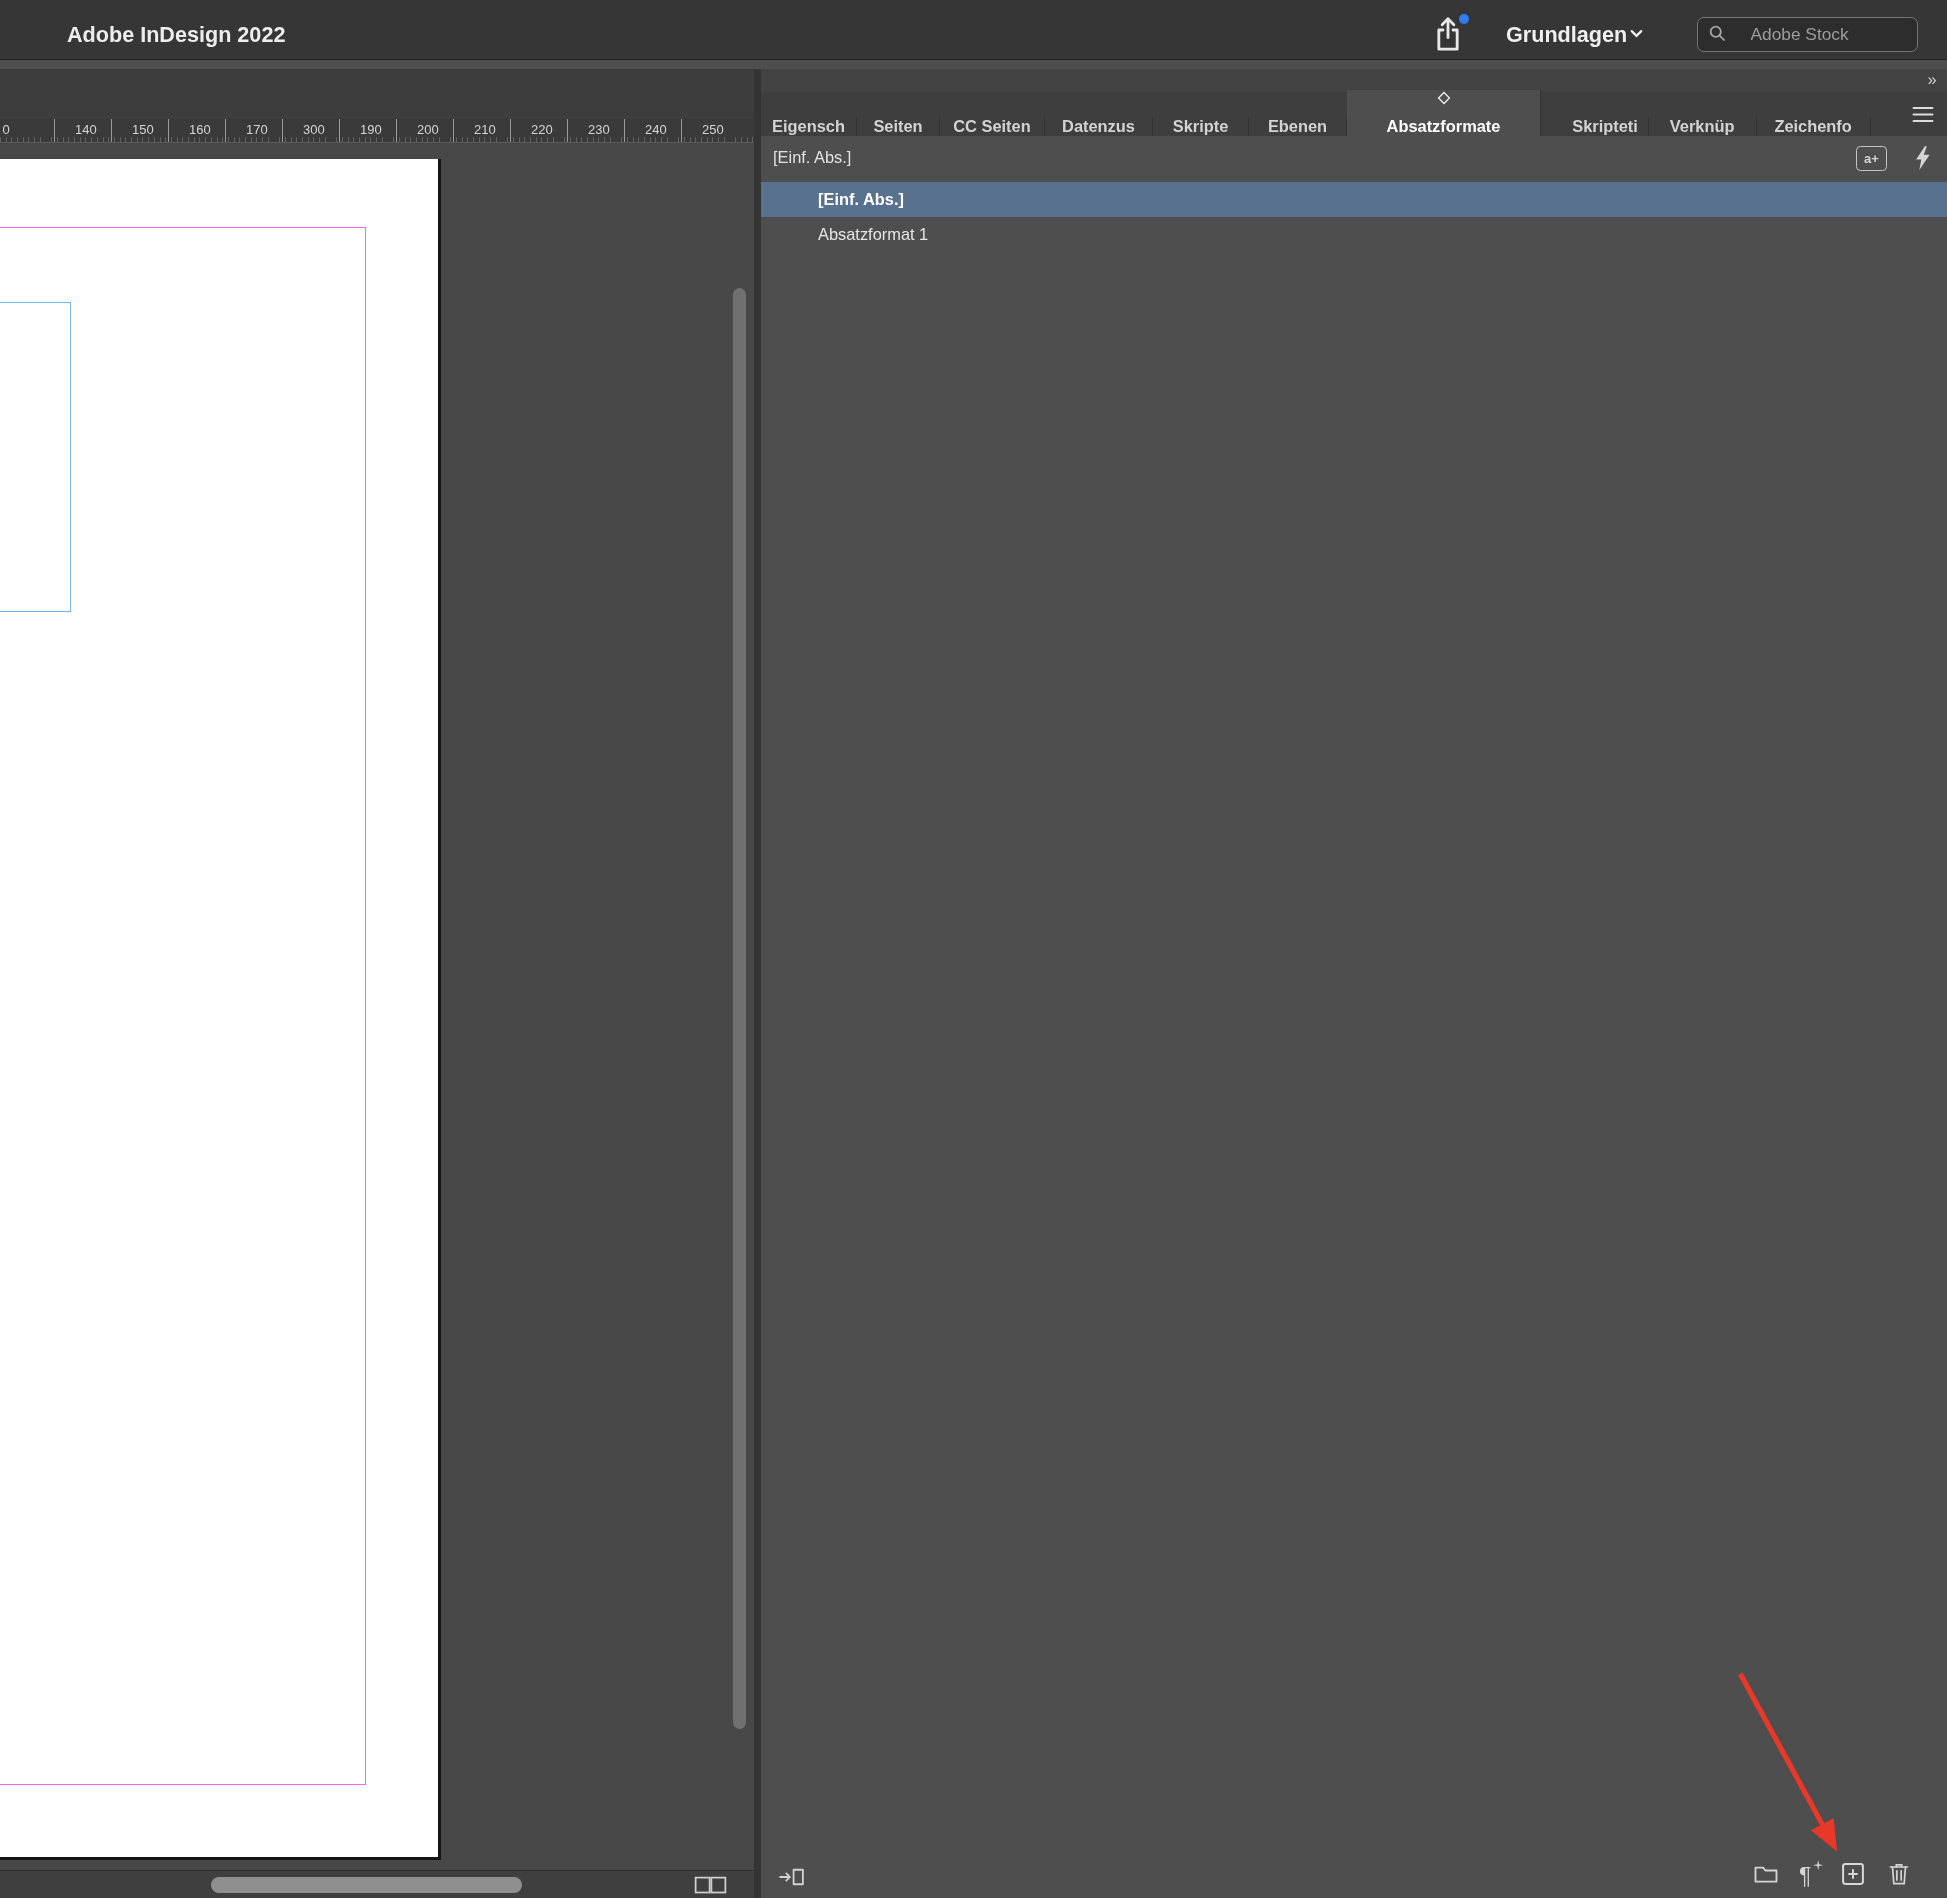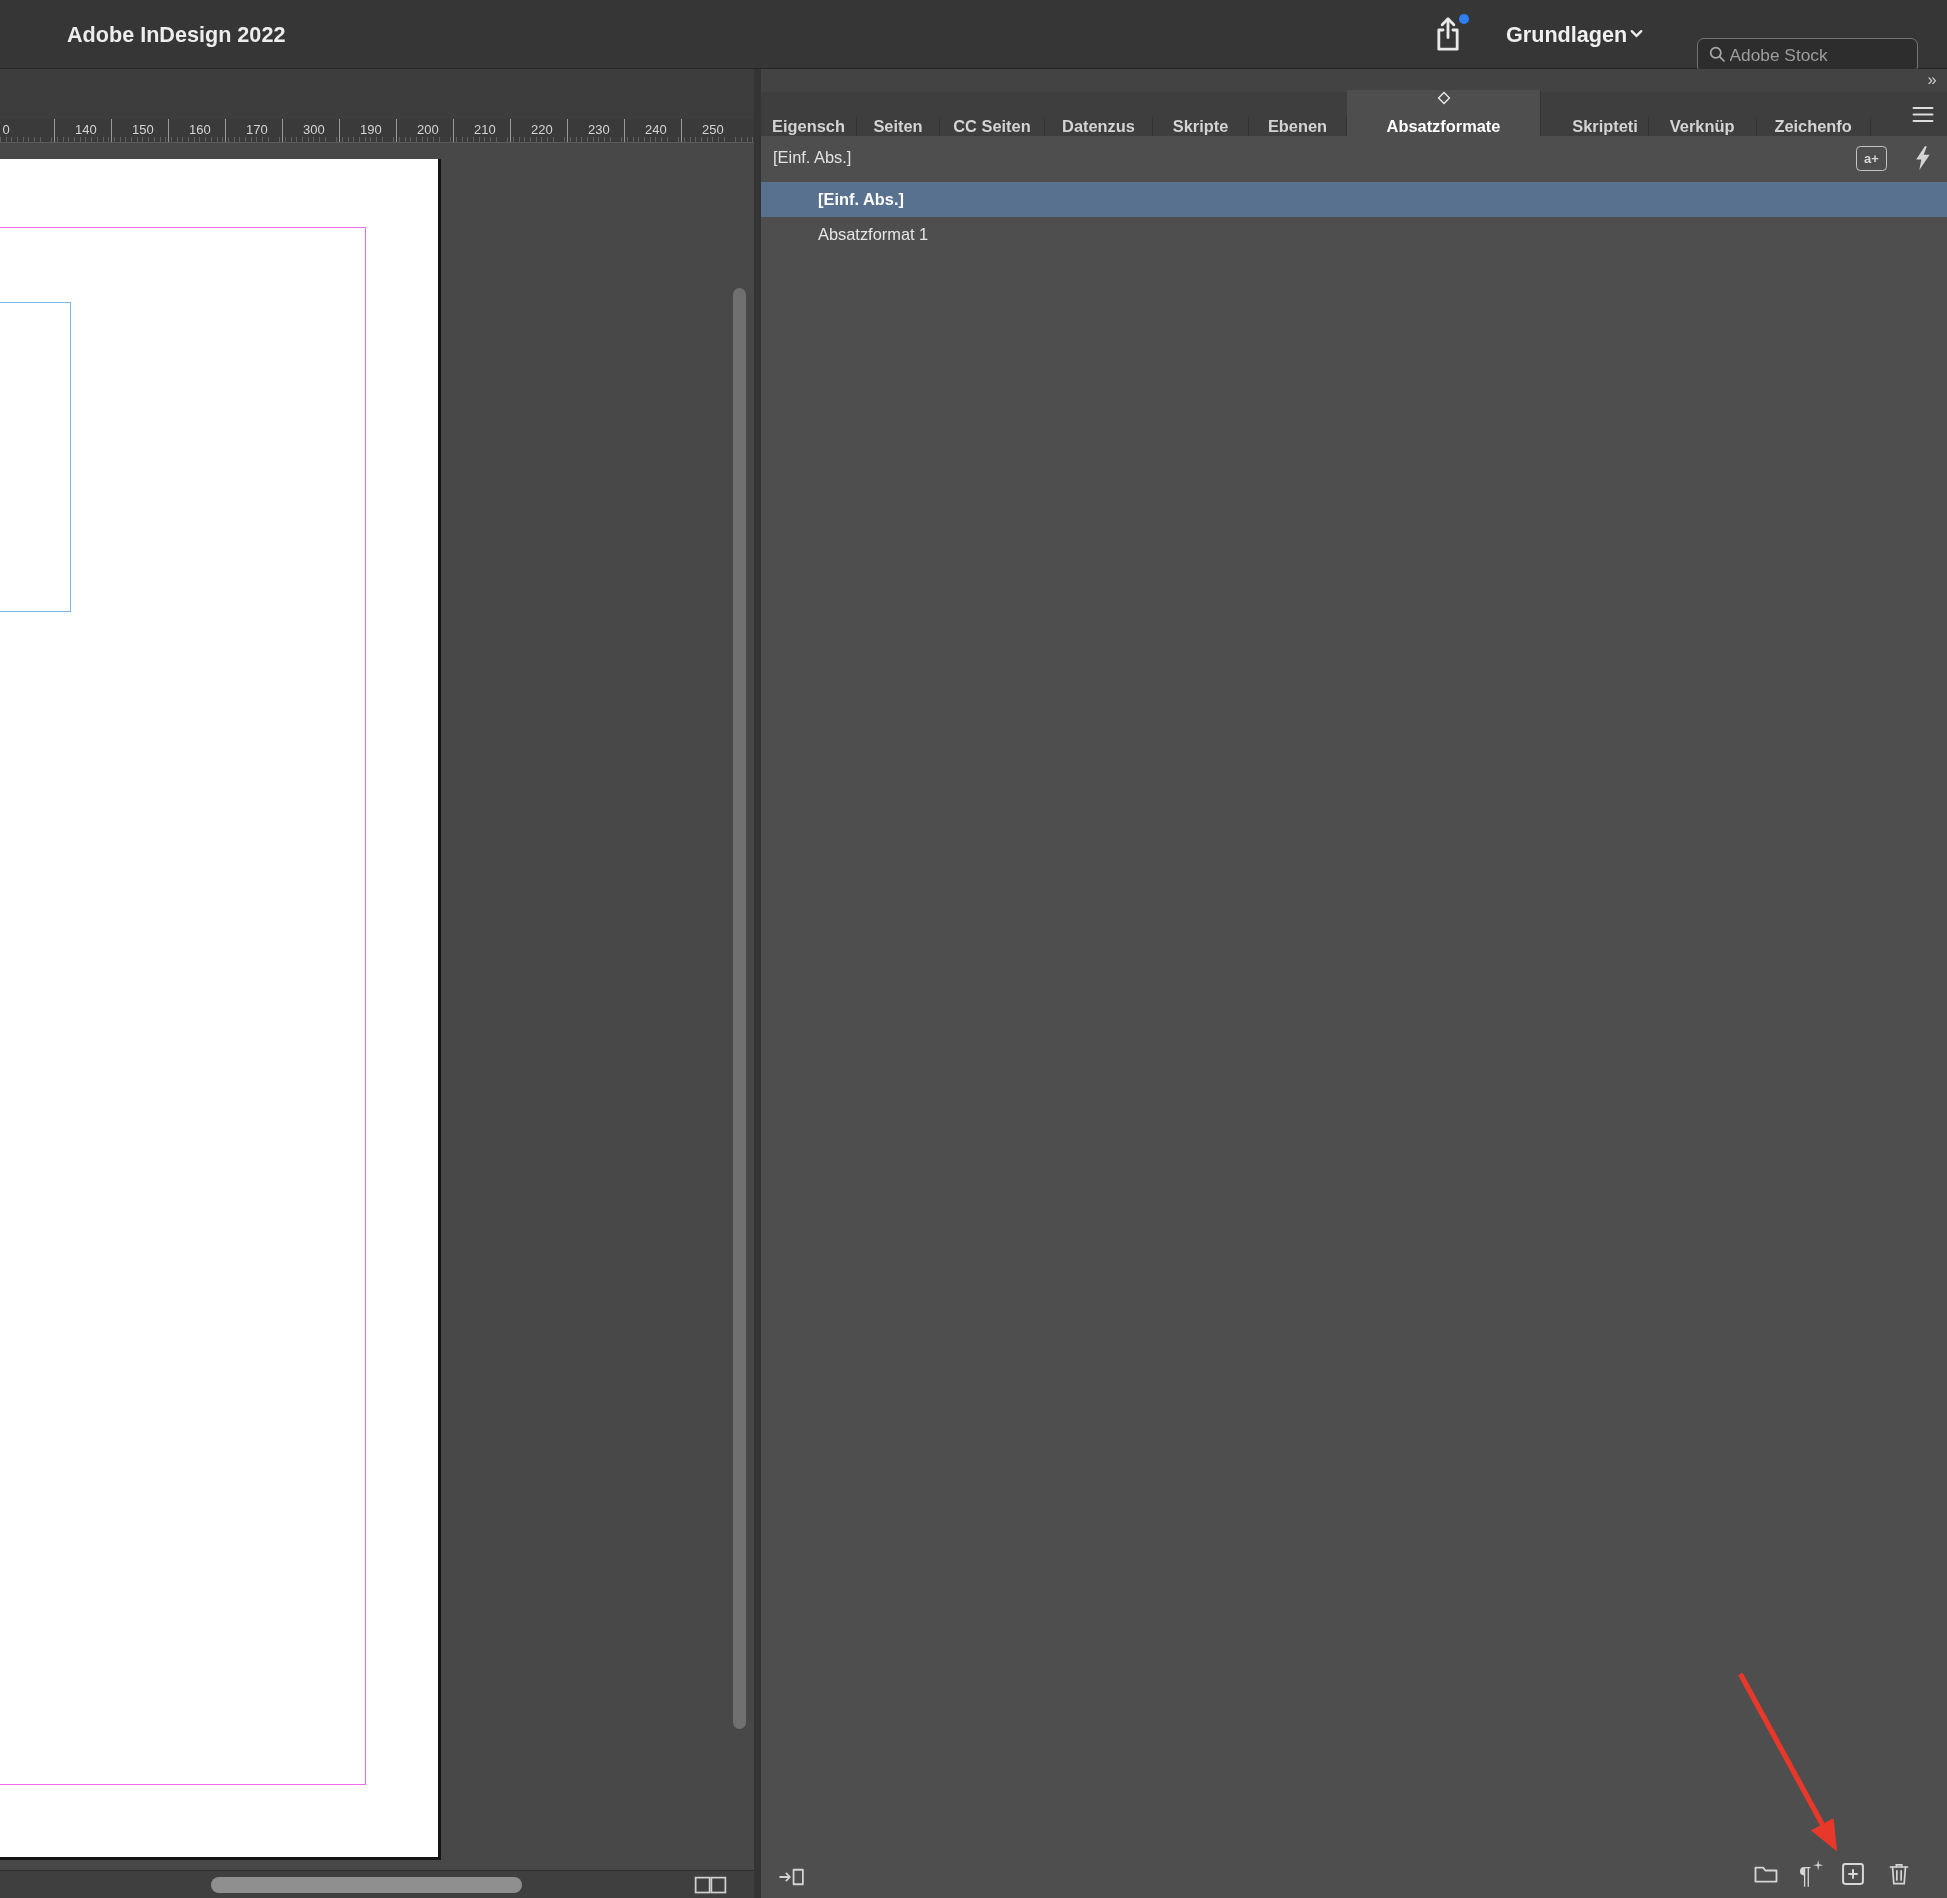--- a/index.html
+++ b/index.html
@@ -7,41 +7,41 @@
   body {
     position: relative;
     background: #4e4e4e;
     font-family: "Liberation Sans", sans-serif;
     overflow: hidden;
     color: #e0e0e0;
   }
 
   
   .topbar {
-    position:absolute; left:0; top:0; width:1947px; height:69px;
+    position:absolute; left:0; top:0; width:1947px; height:60px;
     background:#363636; border-bottom:0.9px solid #242424;
   }
   .app-title {
     position:absolute; left:67px; top:0; line-height:69px;
     font-size:21.6px; font-weight:700; color:#ededed;
   }
   .share-btn { position:absolute; left:1428px; top:14.7px; width:40px; height:40px; }
   .share-dot {
     position:absolute; right:-0.9px; top:-0.9px; width:10.4px; height:10.4px;
     border-radius:50%; background:#2f7ff2;
   }
   .workspace {
     position:absolute; left:1506px; top:0; height:69px;
     display:flex; align-items:center; gap:0;
   }
   .workspace-label { font-size:21.6px; font-weight:700; color:#f0f0f0; }
   .searchbox {
     position:absolute; left:1697px; top:17.3px; width:221px; height:35px;
     background:#2d2d2d; border:1.7px solid #757575; border-radius:7px;
-    display:flex; align-items:center; gap:2px; padding:0 8.6px;margin-top:21px;
+    display:flex; align-items:center; gap:23px; padding:0 8.6px;
   }
   .searchbox input {
     flex:1; background:transparent; border:none; outline:none;
     font-family:"Liberation Sans", sans-serif; font-size:17.3px; color:#cfcfcf; min-width:0;
   }
   .searchbox input::placeholder { color:#9d9d9d; }
 
   
   .canvas {
     position:absolute; left:0; top:69px; width:754px; height:1830px;

